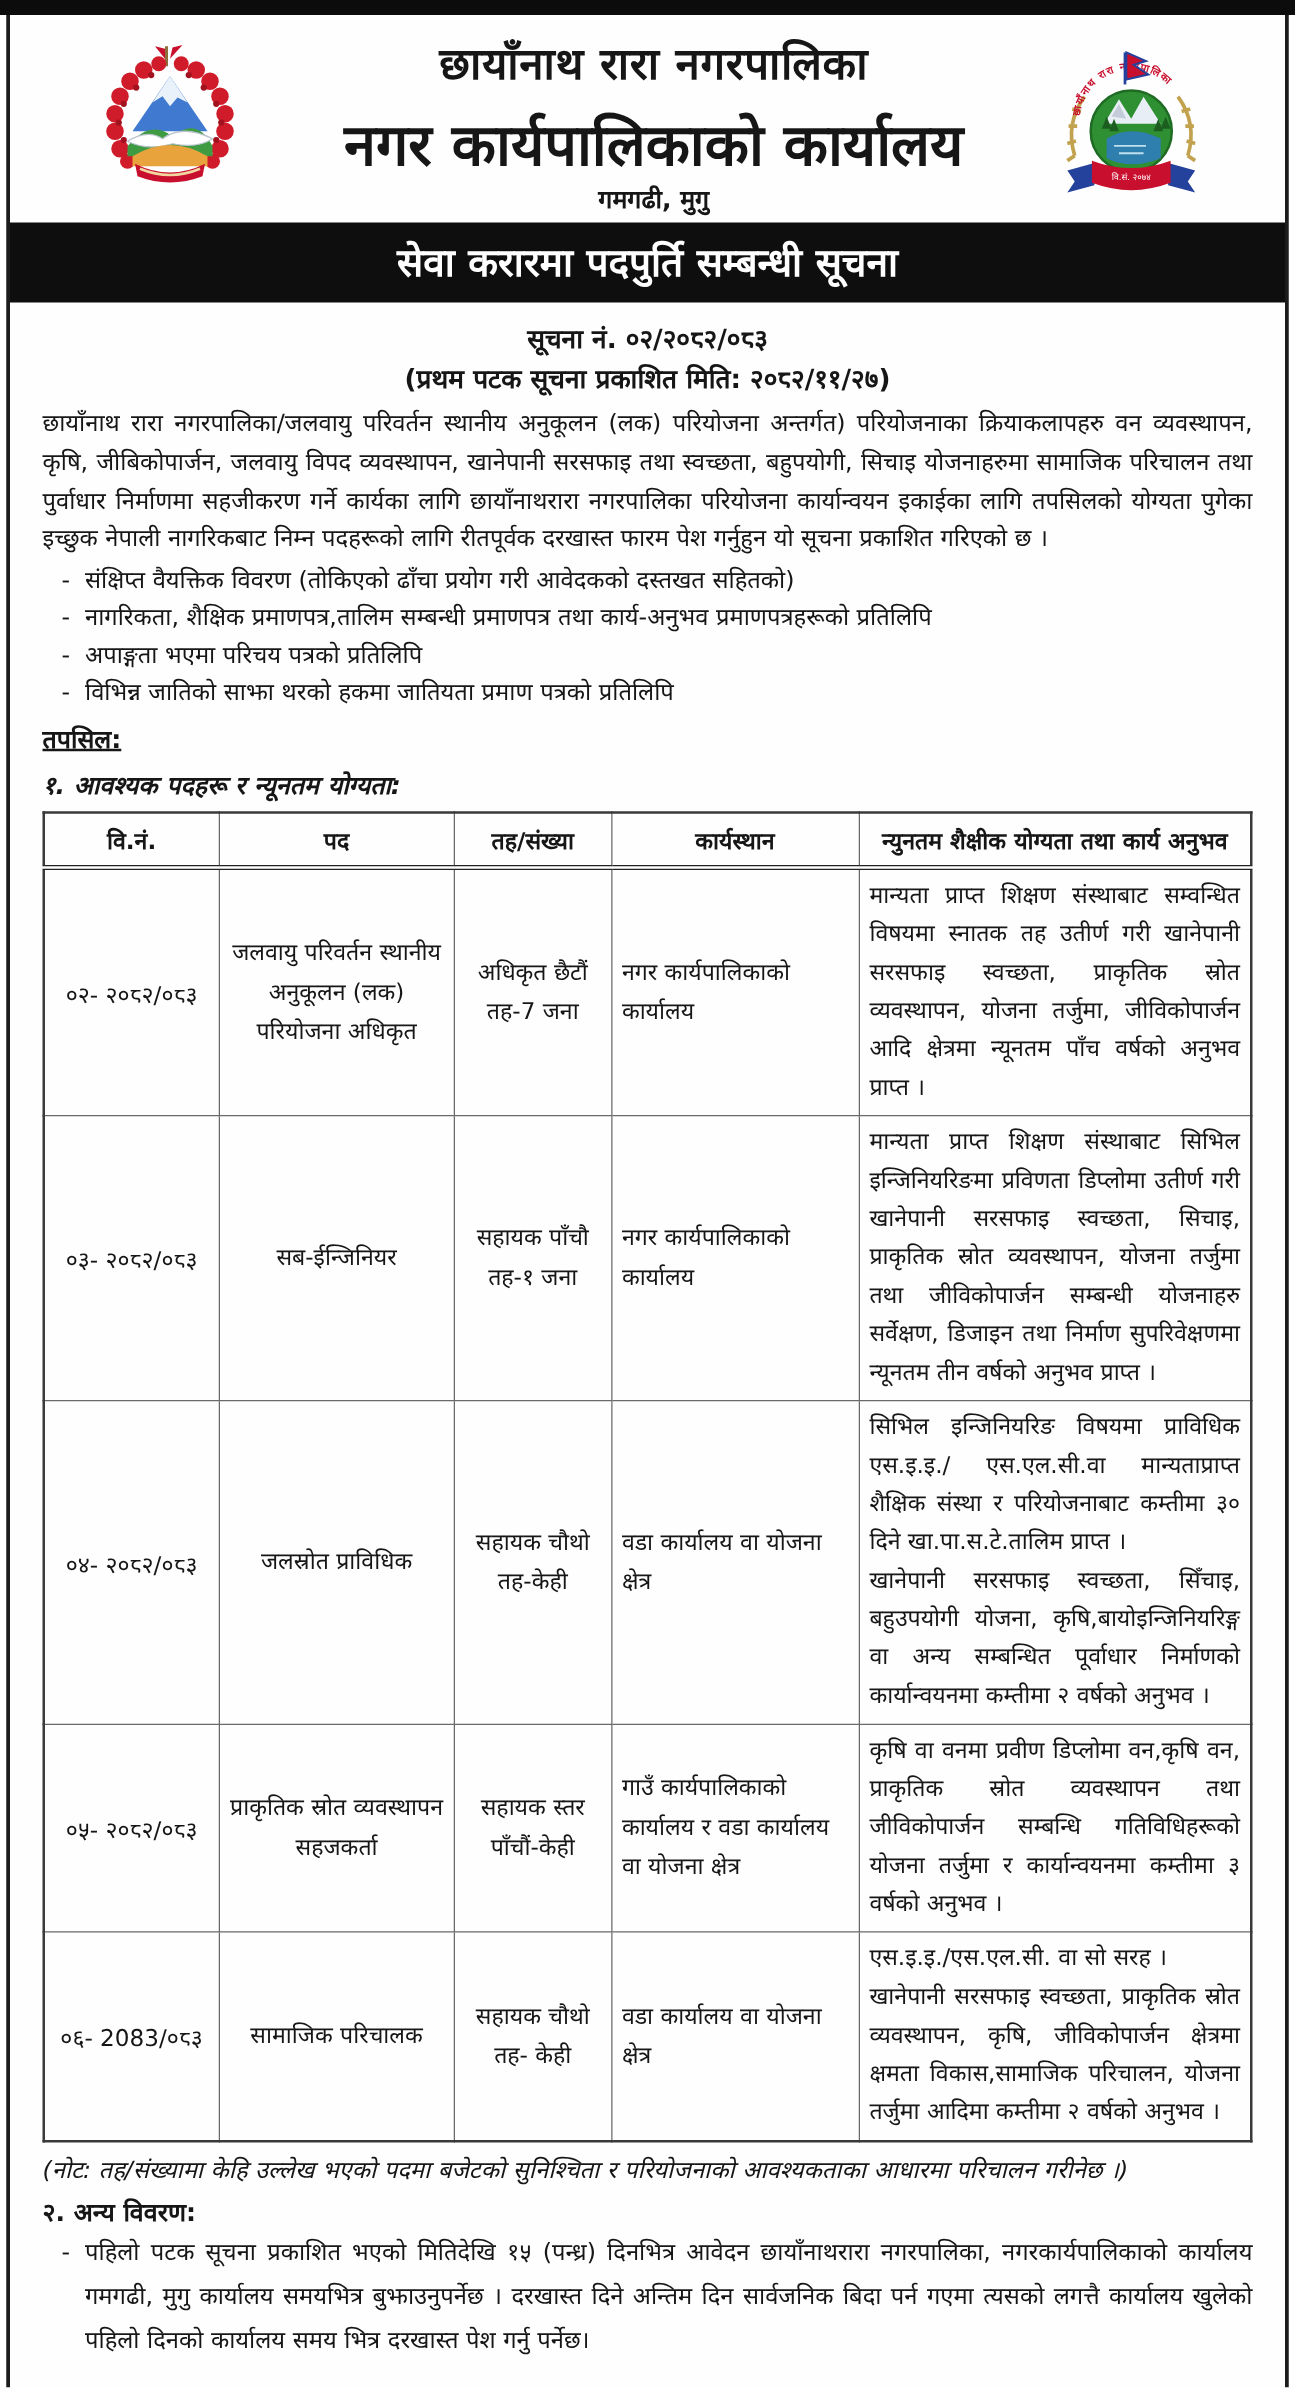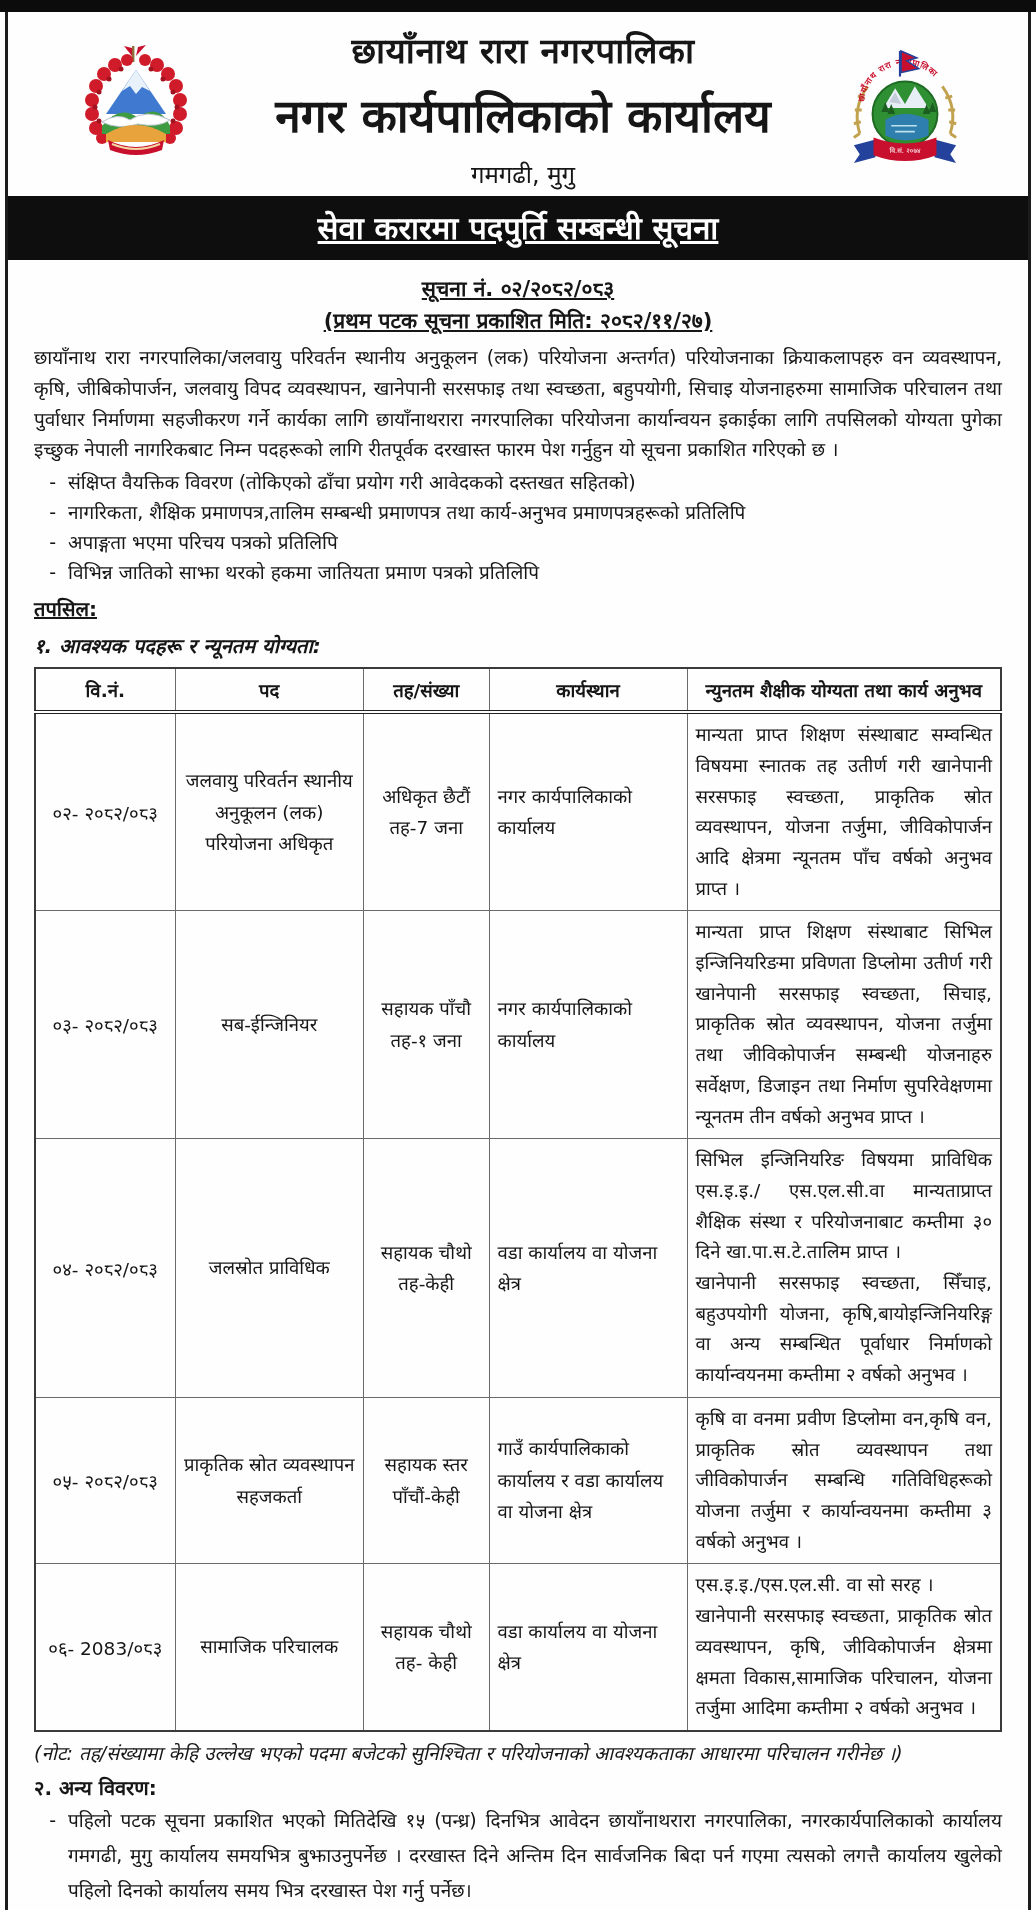--- a/index.html
+++ b/index.html
@@ -14,26 +14,26 @@
     margin:0 5px; height:1898px; overflow:hidden;
     border-left:3px solid #1c1c1c; border-right:3px solid #1c1c1c;
     background:#fefefe; position:relative;
   }
   
   .header { display:flex; align-items:center; justify-content:flex-start; padding:14px 64px 6px 64px; }
   .logo { width:128px; height:132px; flex:0 0 auto; }
   .head-center { flex:1 1 auto; text-align:center; padding:0 10px; }
   .muni-name   { font-size:35px; font-weight:700; letter-spacing:.5px; }
   .office-name { font-size:46px; font-weight:700; margin-top:10px; }
-  .location    { font-size:24px; font-weight:400; margin-top:12px; }
-  
-  .banner { background:#0e0e0e; color:#fff; text-align:center; font-size:31px; font-weight:700; padding:10px 0 12px;text-decoration:underline; }
+  .location    { font-size:20px; font-weight:700; }
+  
+  .banner { background:#0e0e0e; color:#fff; text-align:center; font-size:31px; font-weight:700; padding:10px 0 12px; }
   
   .content { padding:8px 26px 0 26px; }
-  .center-line { text-align:center; font-weight:700; font-size:21px; margin-top:6px;text-decoration:underline; }
+  .center-line { text-align:center; font-weight:700; font-size:21px; margin-top:6px; }
   .intro { font-size:19px; line-height:1.62; text-align:justify; margin-top:8px; }
   .sec-head { font-size:20px; font-weight:700; margin-top:8px; }
   .dash-list { margin-top:2px; }
   .dash-item { display:flex; font-size:19px; line-height:1.58; }
   .dash-item .dash { flex:0 0 34px; text-align:right; padding-right:12px; }
   .dash-item .txt { flex:1 1 auto; text-align:justify; }
   .tapasil { font-size:20px; font-weight:700; text-decoration:underline; margin-top:8px; }
   .sec1 { font-size:20px; font-weight:700; font-style:italic; margin-top:10px; }
   
   table.jobs { width:100%; border-collapse:collapse; margin-top:8px; border:2px solid #3a3a3a;padding-left:45px; }

